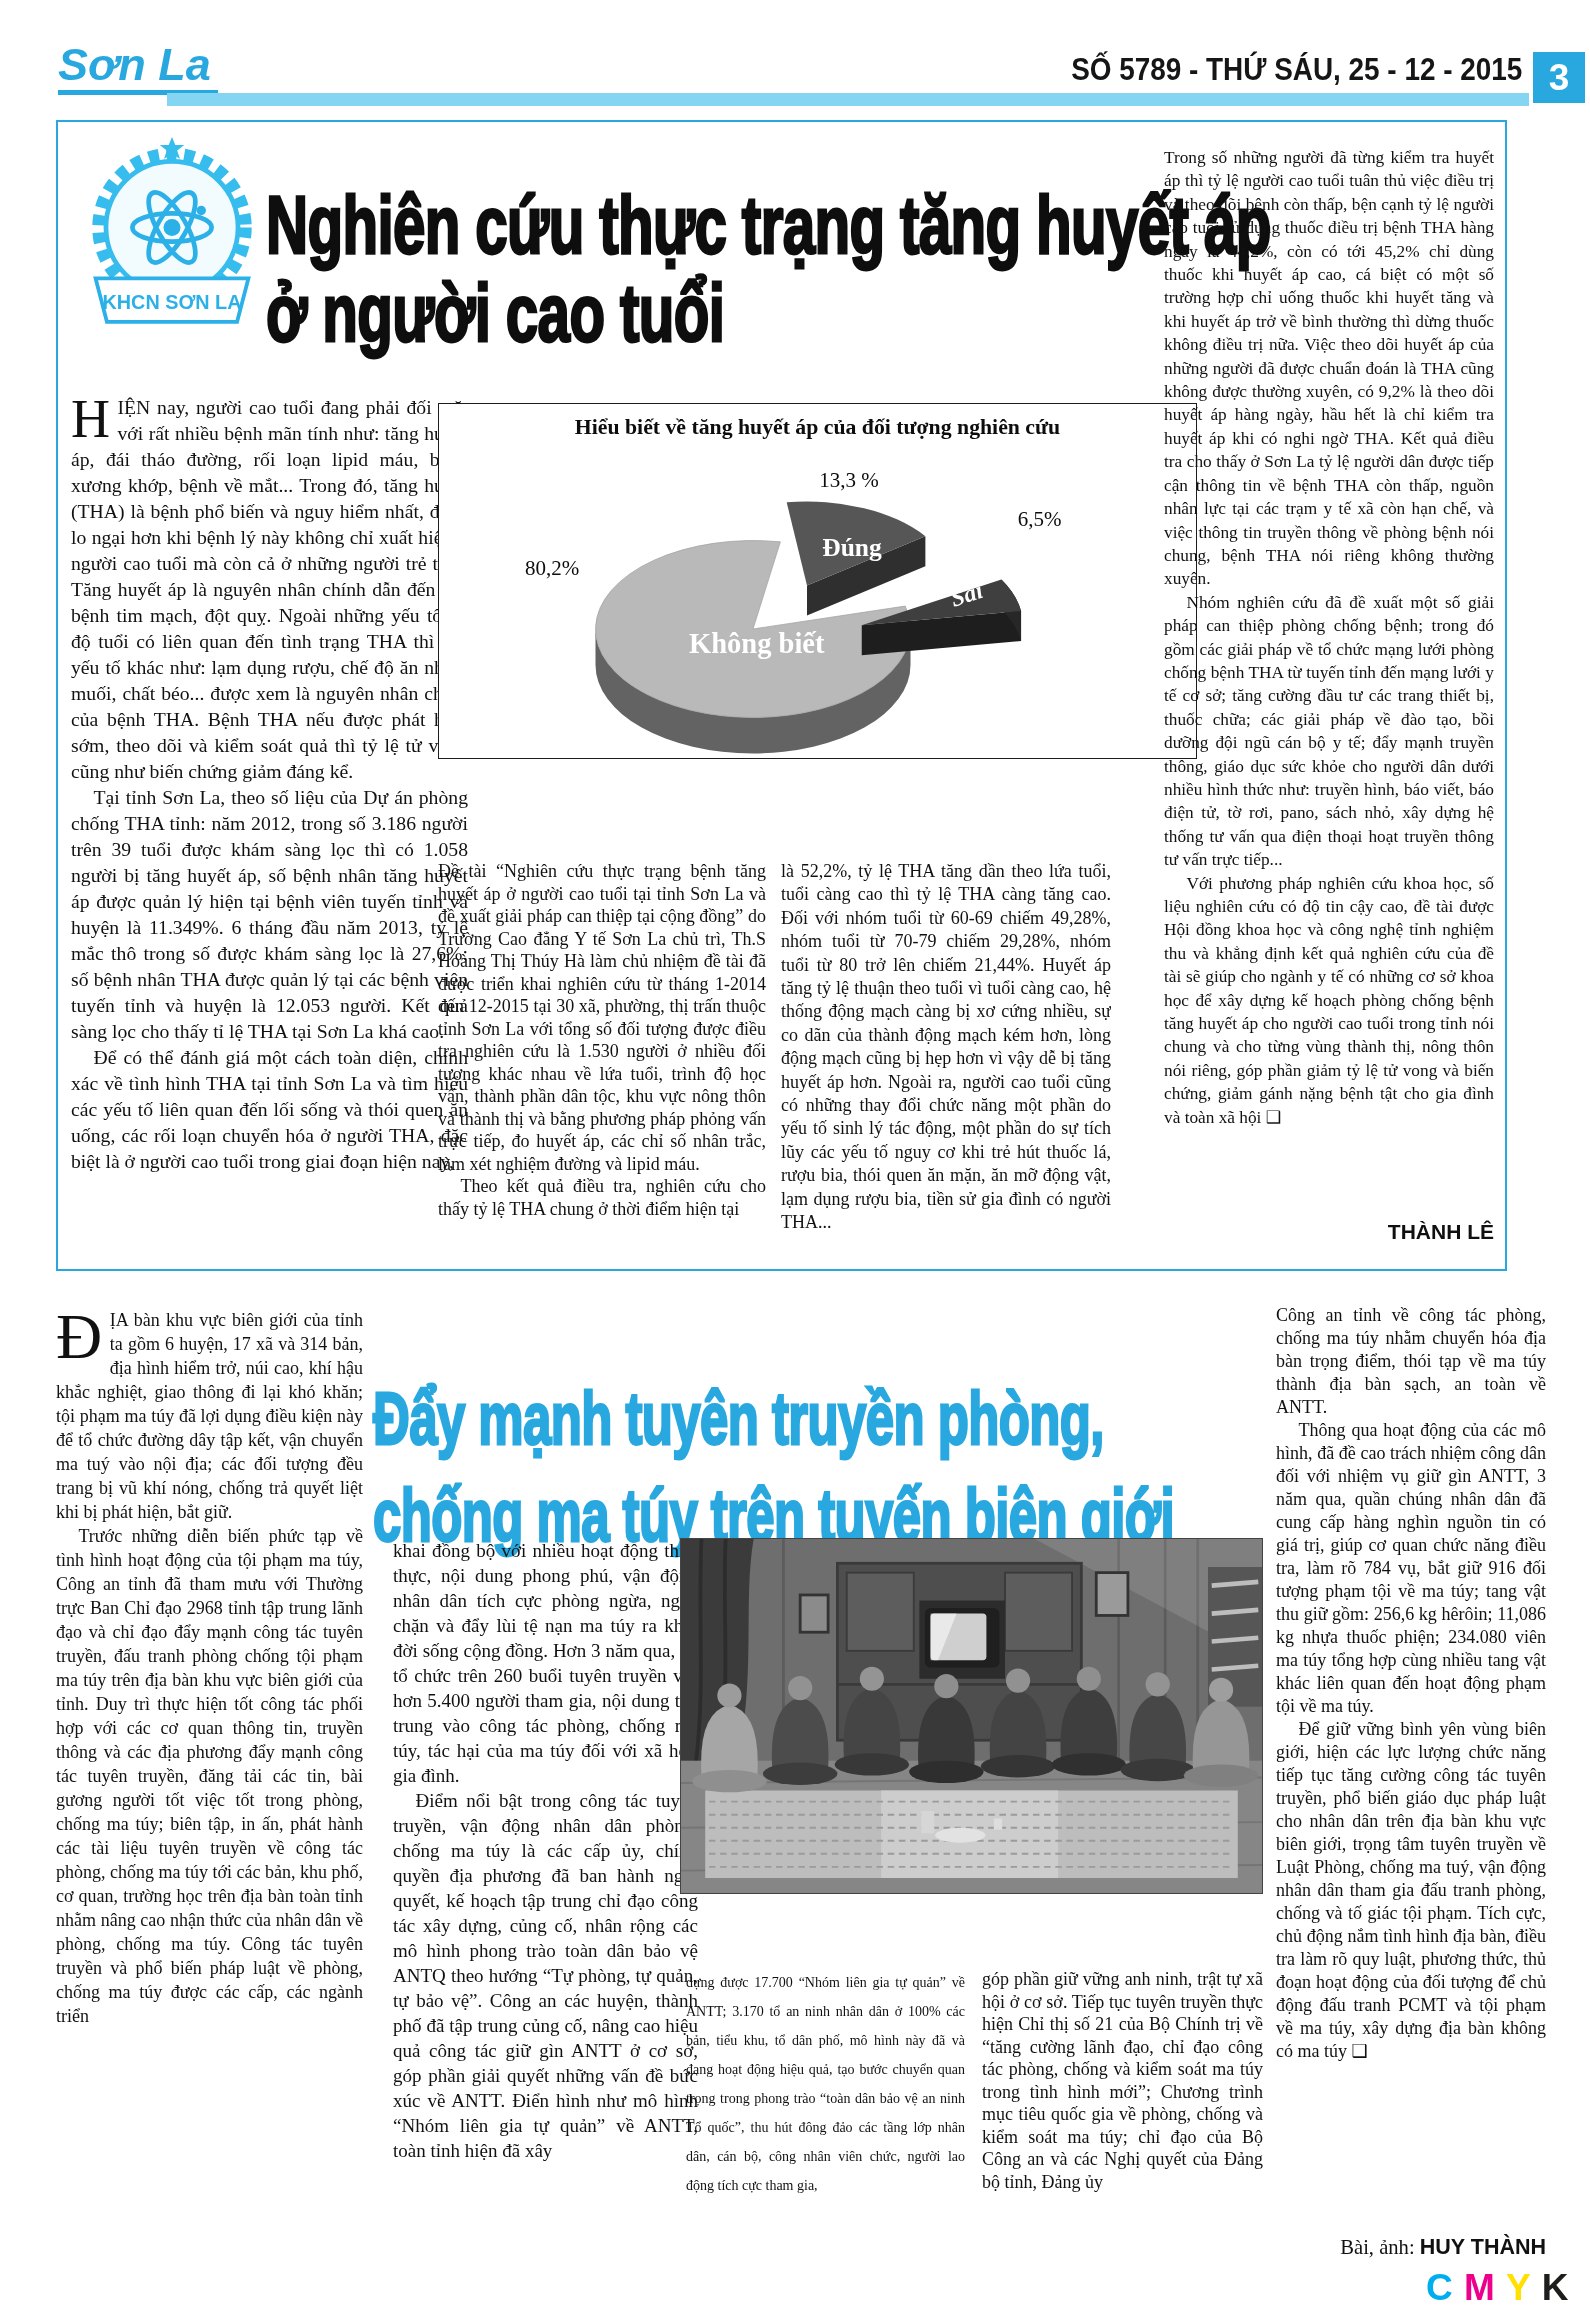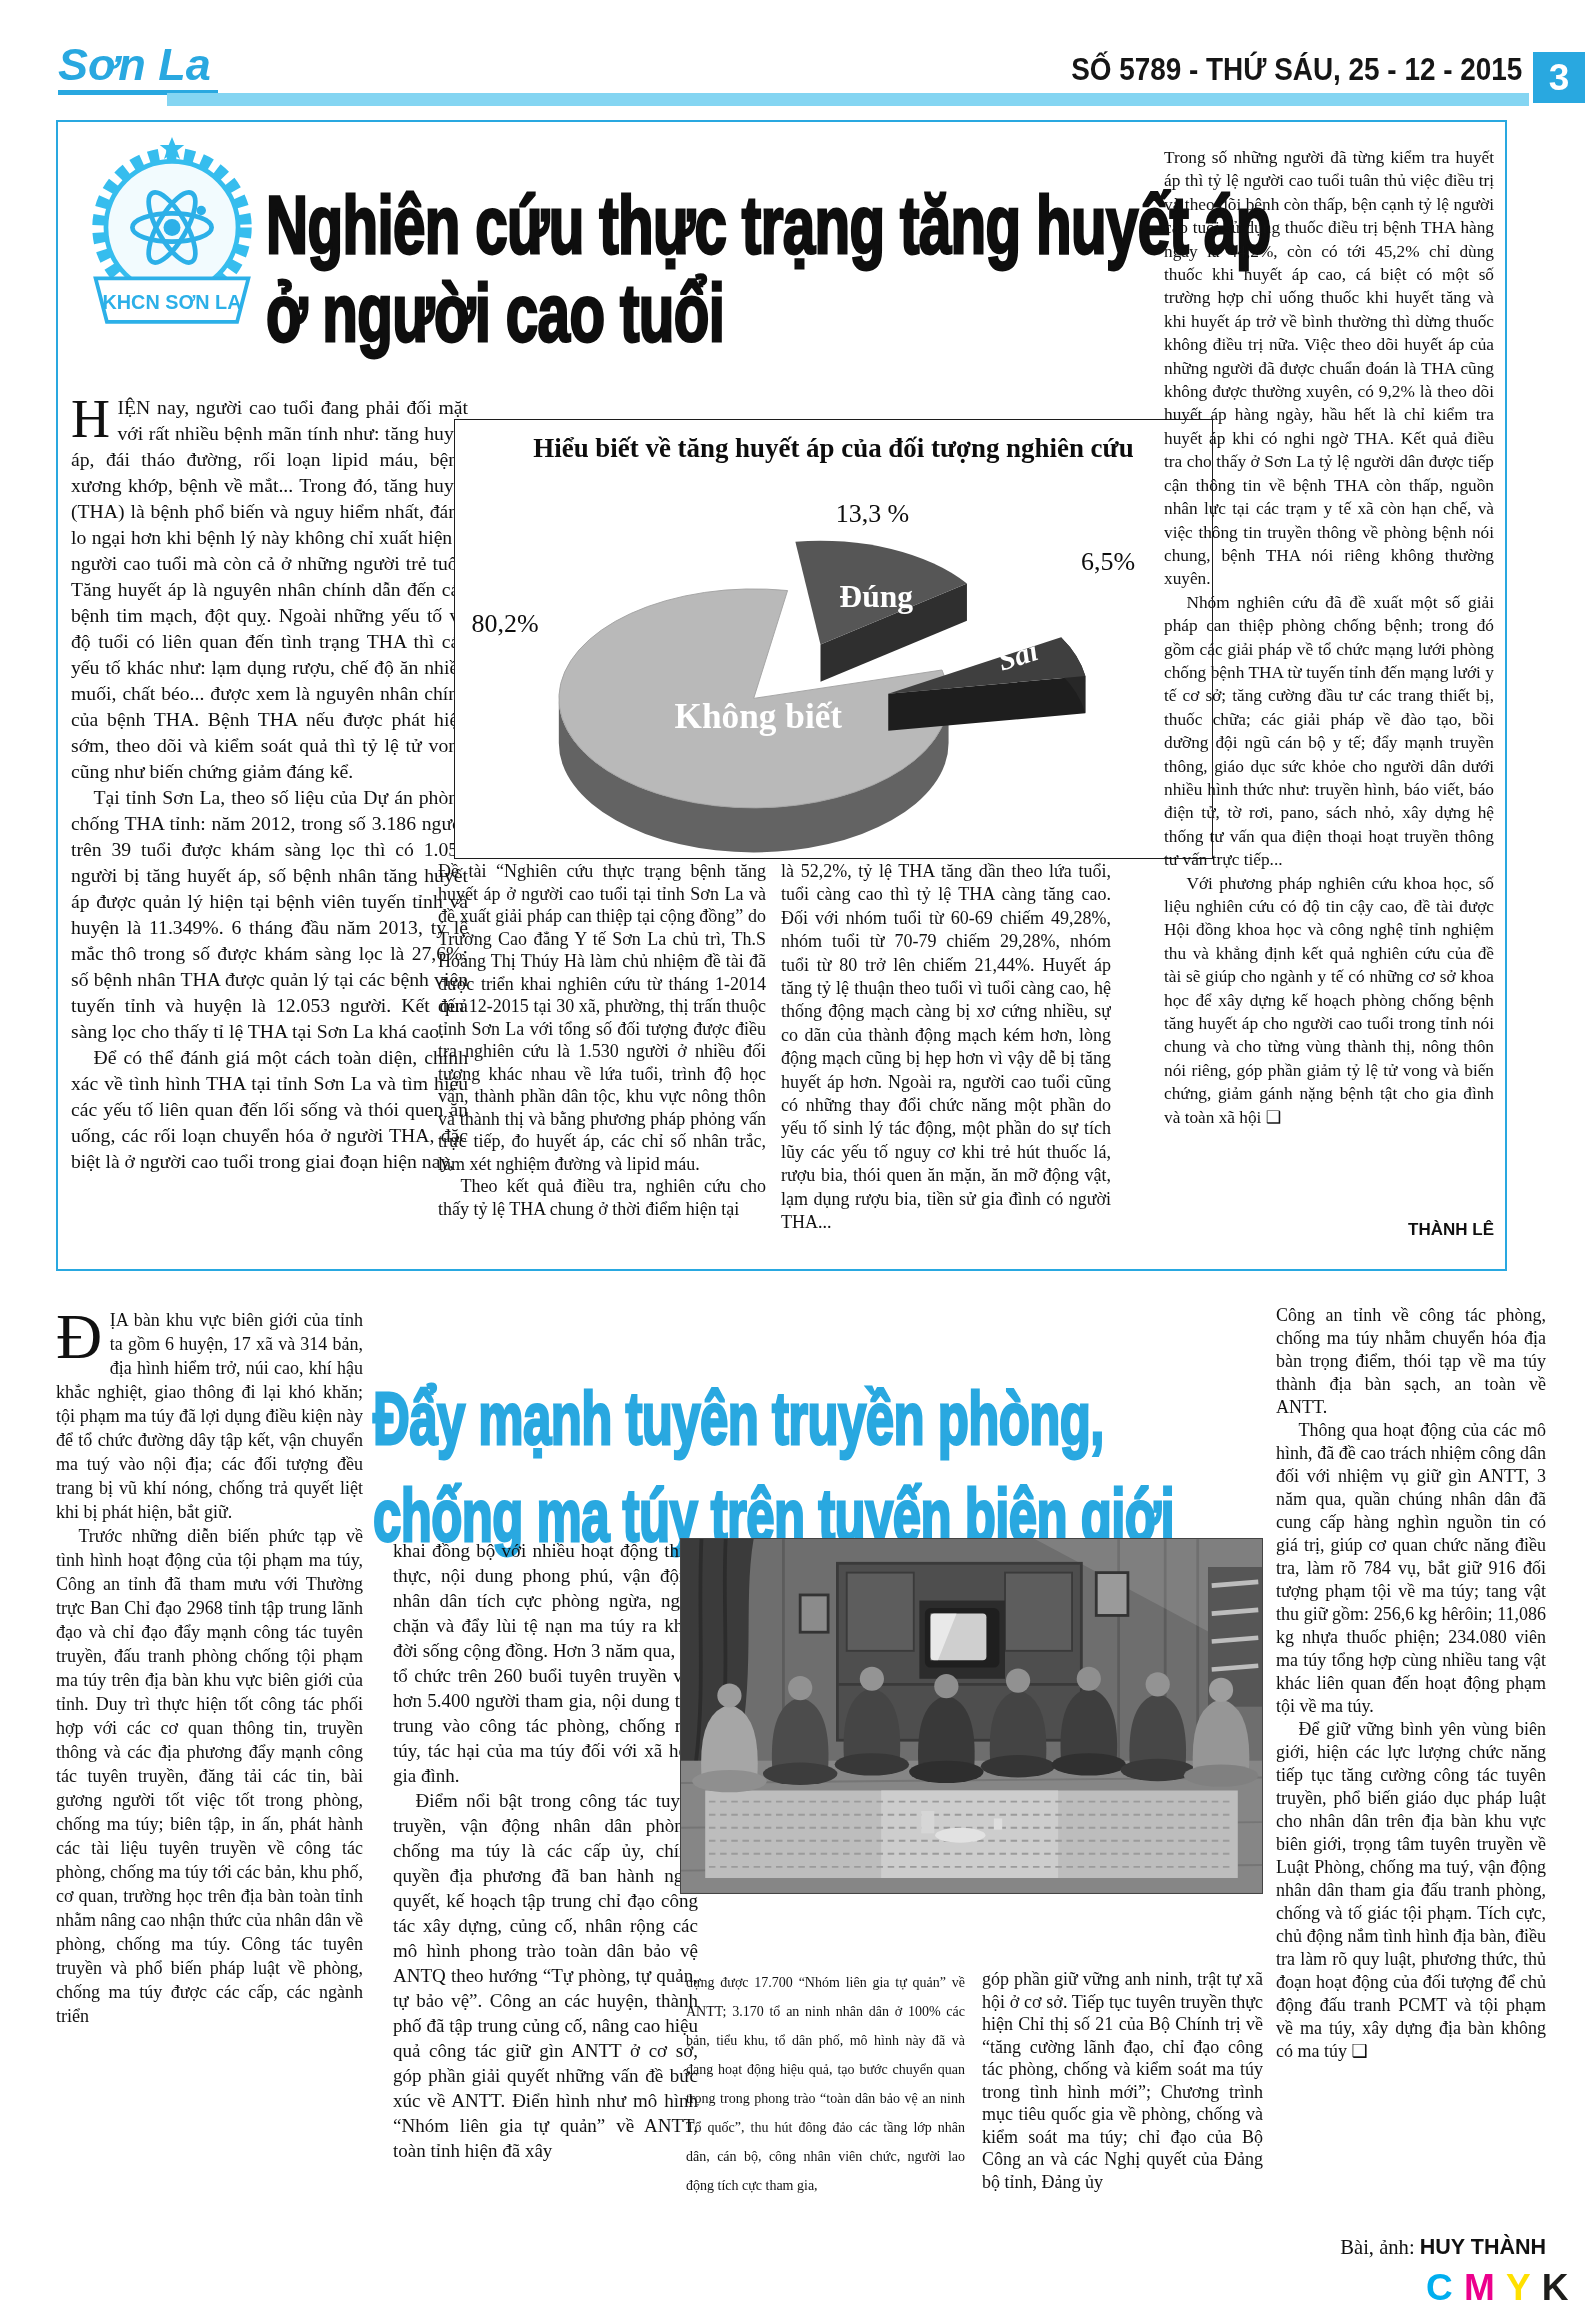--- a/index.html
+++ b/index.html
@@ -24,23 +24,23 @@
   .a1t>span{display:inline-block;transform:scaleX(.72);transform-origin:left top;-webkit-text-stroke:2.8px #0e0e0e;}
   .a1t1{top:5.6px;} .a1t2{top:94px;}
   .col{position:absolute;overflow:hidden;text-align:justify;}
   .col p{margin:0;text-indent:22.5px;}
   .col p.first{text-indent:0;}
   .a1c1{left:13px;top:272px;width:397px;height:876px;font-size:19.7px;line-height:26px;}
   .a1c2{left:380px;top:738px;width:328px;height:405px;font-size:18px;line-height:22.5px;}
   .a1c3{left:723px;top:738px;width:330px;height:405px;font-size:18px;line-height:23.4px;}
   .a1c4{left:1106px;top:24px;width:330px;height:1068px;font-size:17.3px;line-height:23.4px;}
   .a1author{position:absolute;left:1106px;top:1098px;width:330px;text-align:right;
-            font-family:"Liberation Sans",sans-serif;font-weight:bold;font-size:17px;color:#101010;}
+            font-family:"Liberation Sans",sans-serif;font-weight:bold;font-size:21px;color:#101010;}
   .dc1{float:left;font-size:54px;line-height:47px;padding:1.9px 7.5px 0 0;font-weight:normal;}
-  .chart{position:absolute;left:380px;top:281px;width:759px;height:440px;margin:16px;
+  .chart{position:absolute;left:380px;top:281px;width:759px;height:356px;margin:0;
          border:1.9px solid #1c1c1c;background:#fff;box-sizing:border-box;}
   .chart svg{width:100%;height:100%;display:block;}
   
   .a2t{position:absolute;left:373px;white-space:nowrap;font-family:"Liberation Sans","DejaVu Sans",sans-serif;
        font-weight:bold;color:#29a8e0;font-size:75px;line-height:96px;letter-spacing:-0.9px;}
   .a2t>span{display:inline-block;transform:scaleX(.68);transform-origin:left top;-webkit-text-stroke:2.8px #29a8e0;}
   .a2t1{top:1308px;} .a2t2{top:1405px;}
   .a2c1{left:56px;top:1308px;width:307px;height:896px;font-size:18px;line-height:24px;}
   .a2c2{left:373px;top:1538px;width:305px;height:669px;font-size:19px;line-height:25px;margin-left:20px;}
   .a2c3{left:686px;top:1968px;width:279px;height:240px;font-size:14px;line-height:29px;}

